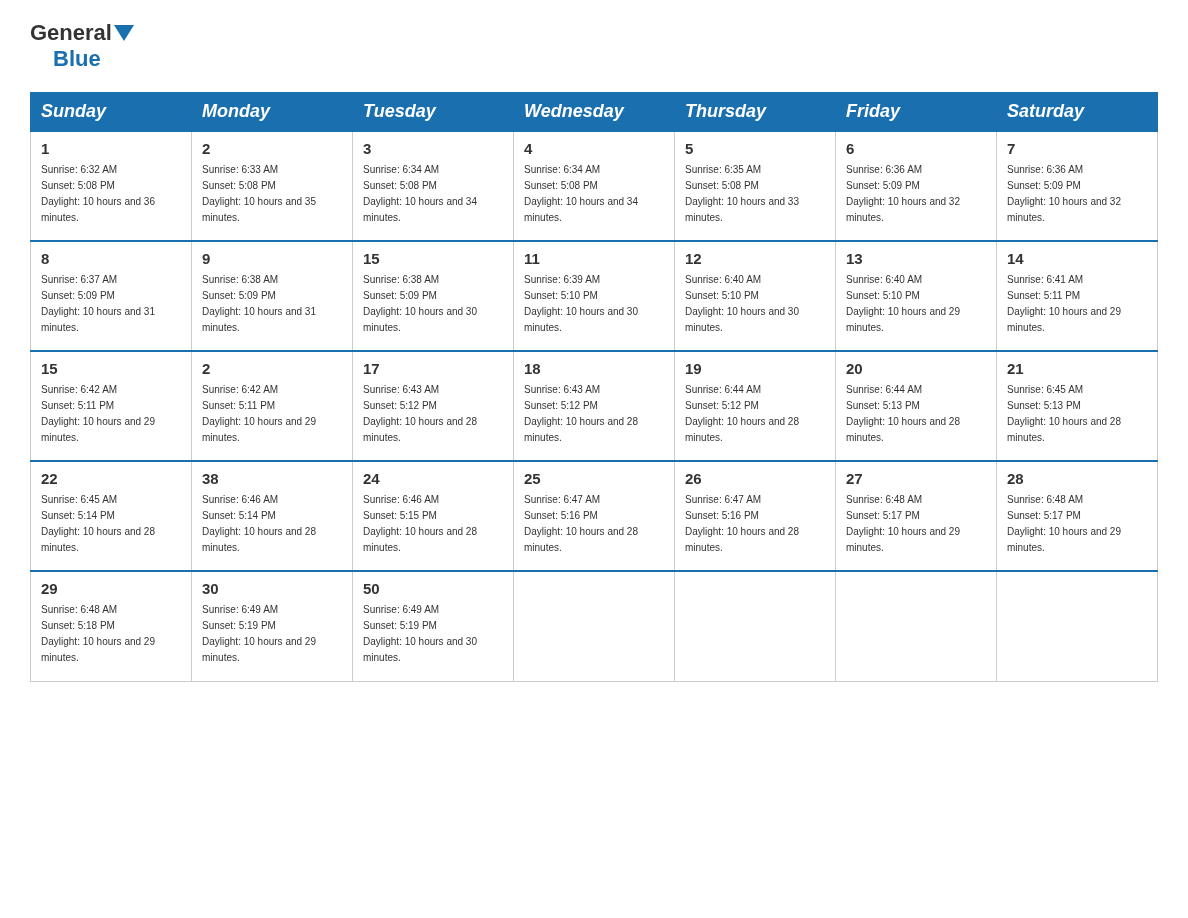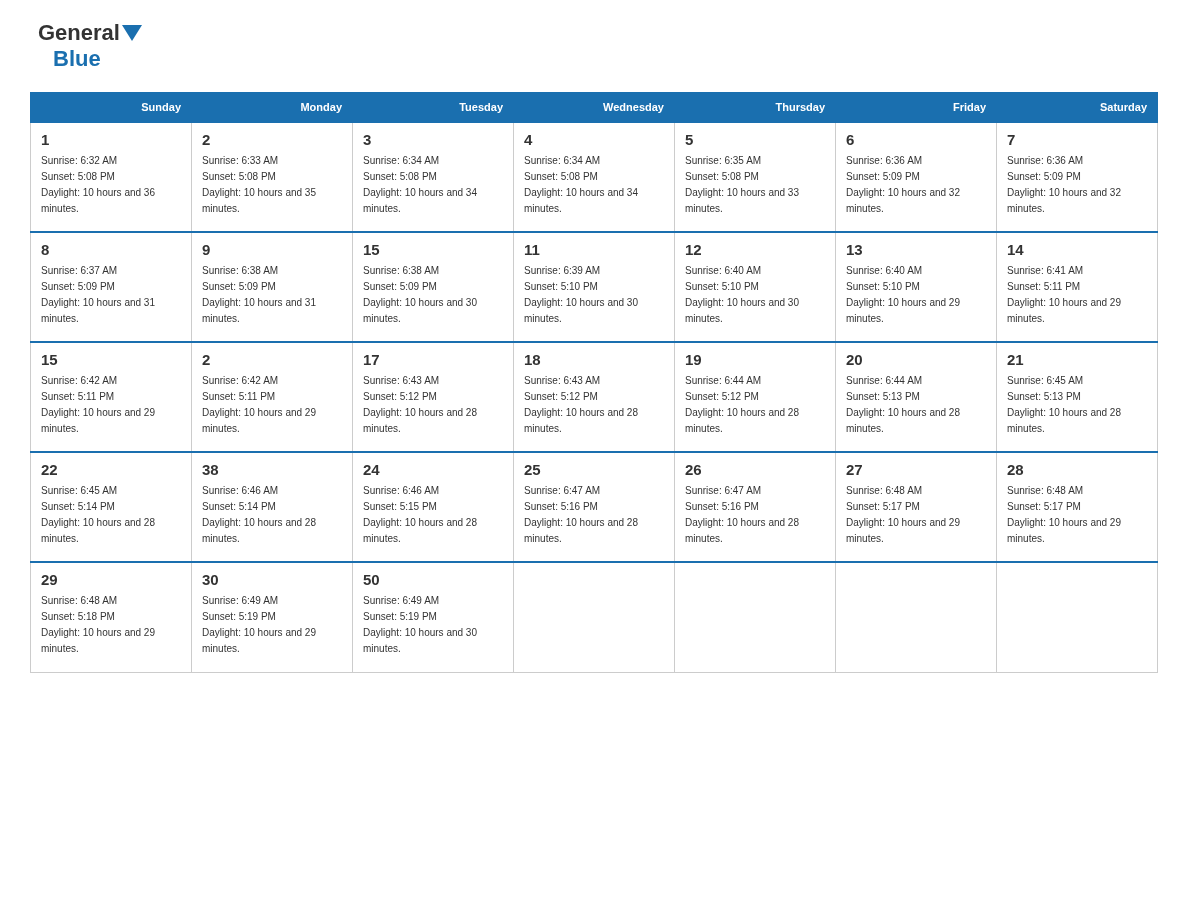--- a/index.html
+++ b/index.html
@@ -20,21 +20,20 @@
       display: flex;
       flex-direction: column;
       align-items: flex-start;
     }
     .logo-text {
       display: flex;
       align-items: center;
       font-size: 22px;
       font-weight: bold;
       color: #333;
-      margin-left: 8px;
     }
     .logo-general { color: #333; }
     .logo-triangle {
       width: 0;
       height: 0;
       border-left: 10px solid transparent;
       border-right: 10px solid transparent;
       border-top: 16px solid #1a6faf;
       margin: 0 2px;
       display: inline-block;
@@ -60,25 +59,26 @@
       margin-top: 4px;
     }
     table {
       width: 100%;
       border-collapse: collapse;
       table-layout: fixed;
     }
     thead tr th {
       background-color: #1a6faf;
       color: #fff;
-      font-size: 11px;
+      font-size: 18px;
       font-weight: bold;
       padding: 8px 10px;
-      text-align: right;
+      text-align: left;
       border: 1px solid #1a6faf;
+      font-style: italic;
     }
     tbody tr td {
       vertical-align: top;
       padding: 8px 10px;
       border: 1px solid #ccc;
       border-top: 2px solid #1a6faf;
       font-size: 13px;
       color: #333;
       height: 110px;
     }

